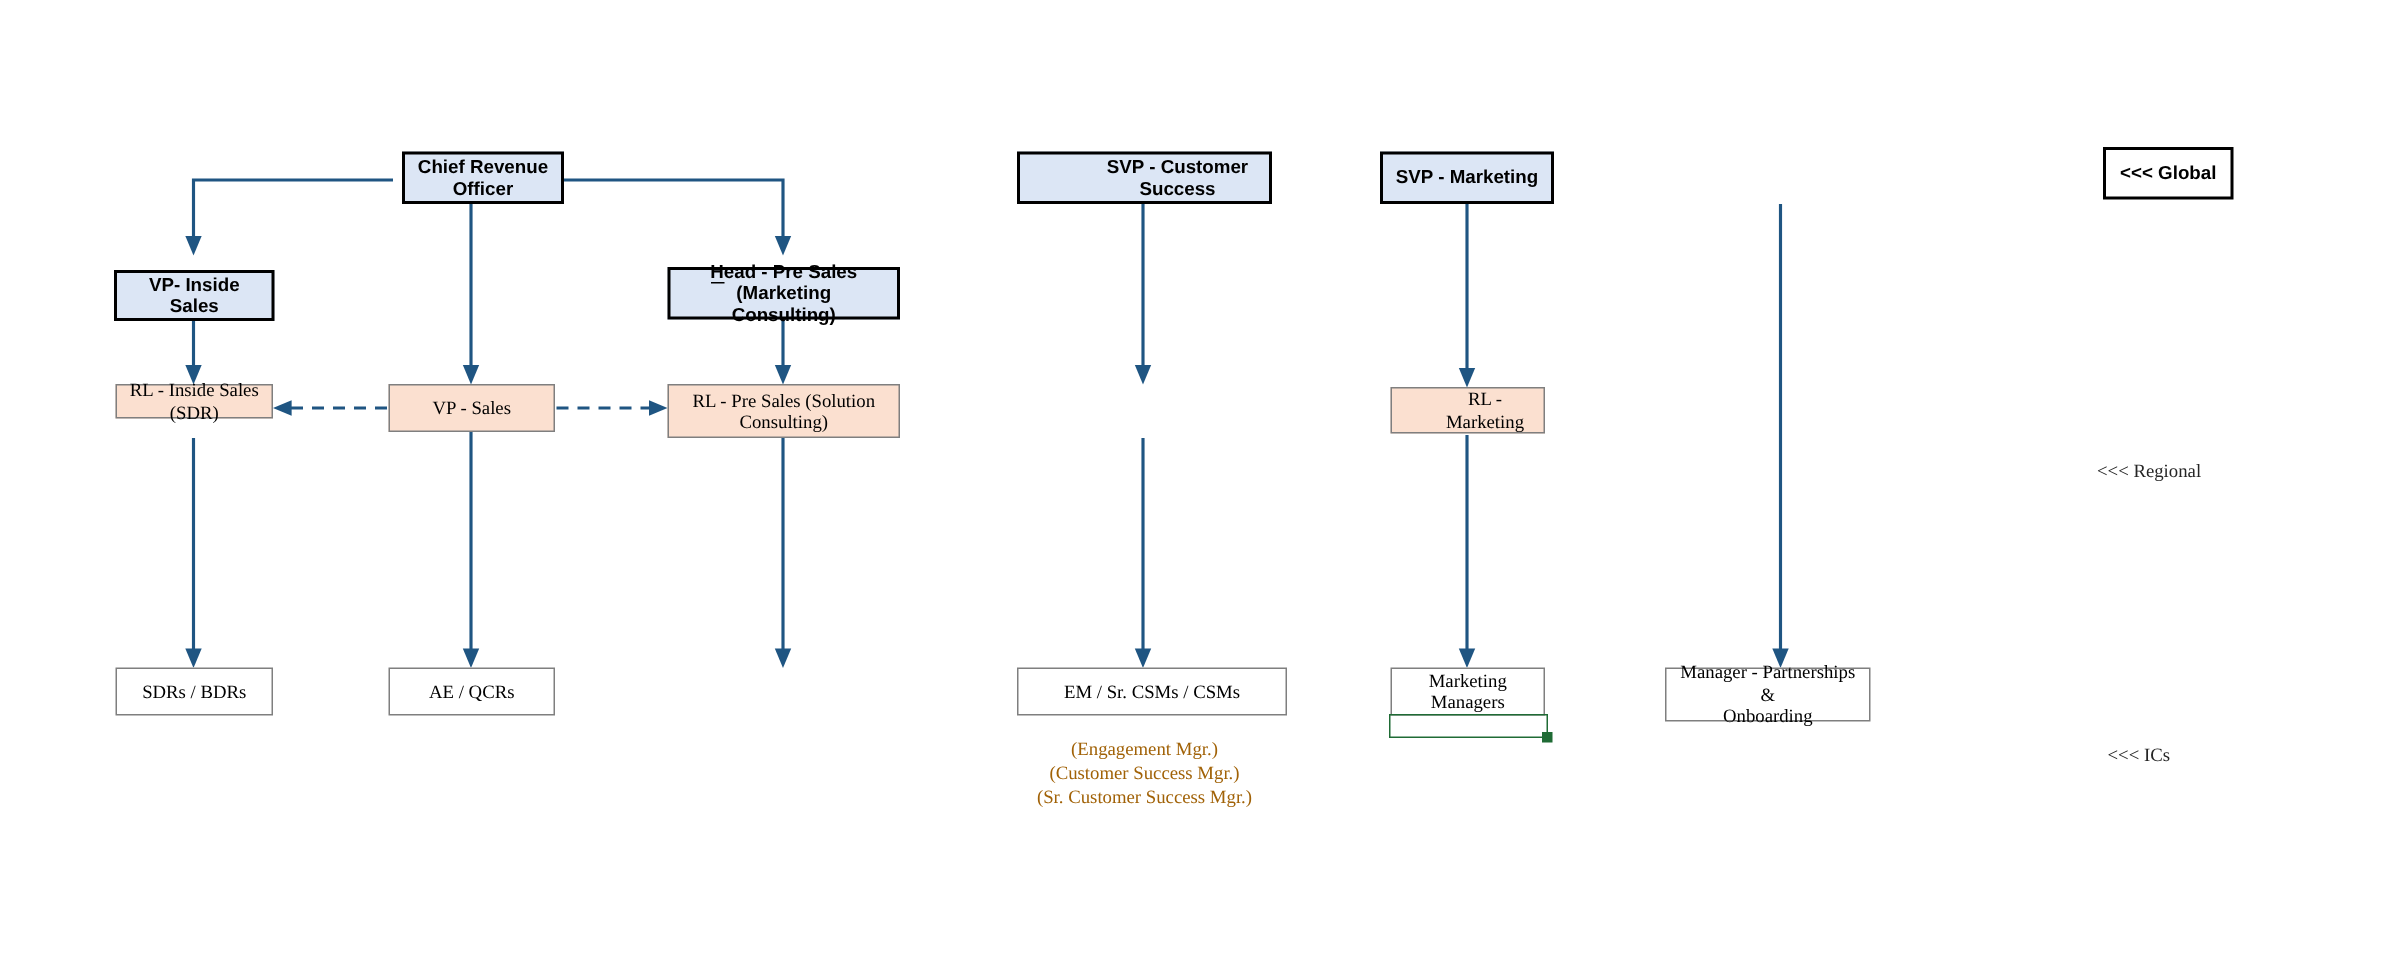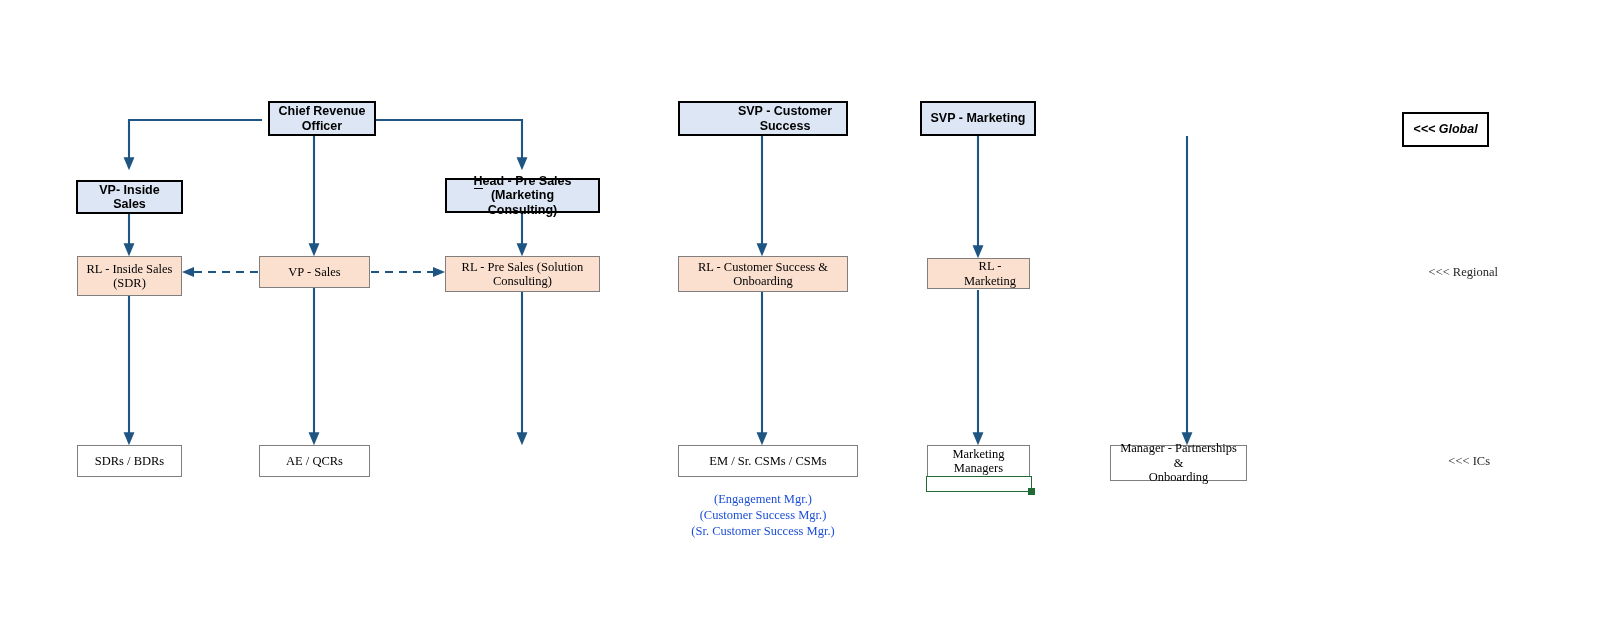--- a/index.html
+++ b/index.html
@@ -64,31 +64,32 @@
     font-weight: bold;
     font-size: 12.5px;
     color: #000000;
   }
 
   
   .free-text {
     position: absolute;
     font-family: "Liberation Serif", serif;
     font-size: 12.5px;
-    color: #1d4ed8;
+    color: #a16207;
     text-align: center;
     white-space: nowrap;
   }
   .legend-text {
     position: absolute;
     font-family: "Liberation Serif", serif;
     font-size: 12.5px;
     color: #262626;
-    text-align: right;
+    text-align: left;
     white-space: nowrap;
+    margin-top: 42px;
   }
 
   
   #wires {
     position: absolute;
     left: 0; top: 0;
     width: 1600px;
     height: 640px;
     pointer-events: none;
   }
@@ -176,39 +177,36 @@
 
   <div class="node exec" style="left:678px; top:101px; width:170px; height:35px;padding-left:44px;">
     <span class="label">SVP - Customer Success</span>
   </div>
 
   <div class="node exec" style="left:920px; top:101px; width:116px; height:35px;">
     <span class="label">SVP - Marketing</span>
   </div>
 
 
-  <div class="node legend-box" style="left:1402px; top:112px; width:87px; height:35px;font-style:italic;">
+  <div class="node legend-box" style="left:1402px; top:98px; width:87px; height:35px;">
     <span class="label">&lt;&lt;&lt; Global</span>
   </div>
 
-  <div class="node rl" style="left:77px; top:256px; width:105px; height:40px;justify-content:center;">
+  <div class="node rl" style="left:77px; top:256px; width:105px; height:23px;justify-content:center;">
     <span class="label"><span>RL - Inside Sales</span><br><span>(SDR)</span></span>
   </div>
 
   <div class="node rl" style="left:259px; top:256px; width:111px; height:32px;">
     <span class="label">VP - Sales</span>
   </div>
 
   <div class="node rl" style="left:445px; top:256px; width:155px; height:36px;">
     <span class="label"><span>RL - Pre Sales (Solution</span><br><span>Consulting)</span></span>
   </div>
 
-  <div class="node rl" style="left:678px; top:256px; width:170px; height:36px;">
-    <span class="label"><span>RL - Customer Success &amp;</span><br><span>Onboarding</span></span>
-  </div>
 
   <div class="node rl" style="left:927px; top:258px; width:103px; height:31px;padding-left:23px;">
     <span class="label">RL - Marketing</span>
   </div>
 
   <div class="legend-text" style="left:1398px; top:265px; width:100px;">&lt;&lt;&lt; Regional</div>
 
   <div class="node ic" style="left:77px; top:445px; width:105px; height:32px;">
     <span class="label">SDRs / BDRs</span>
   </div>

